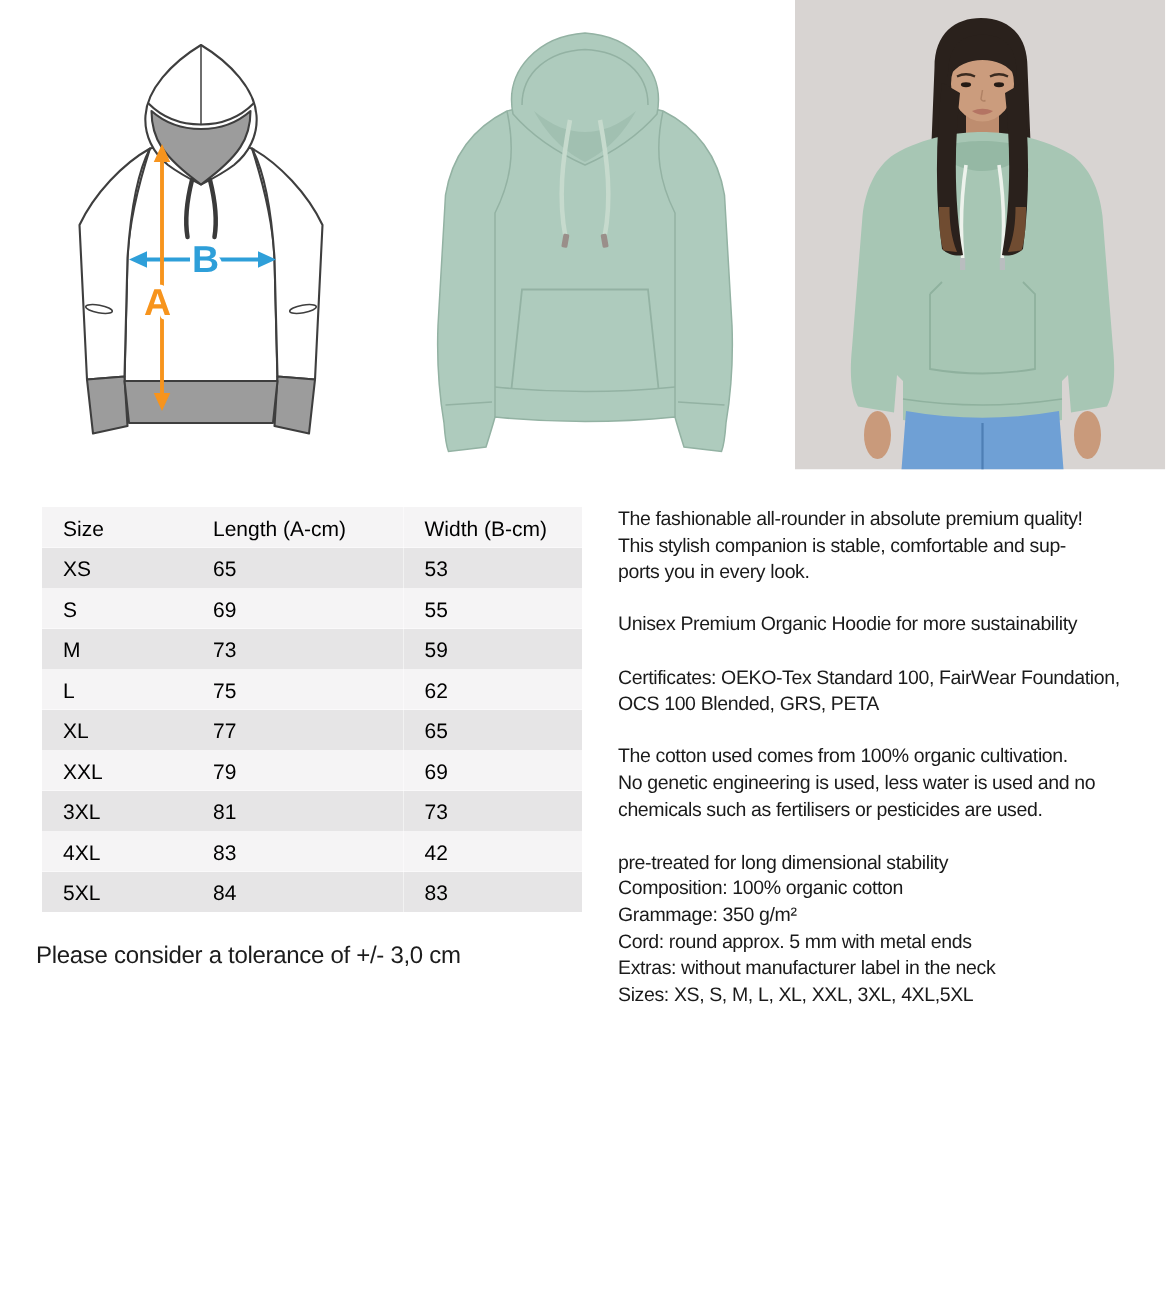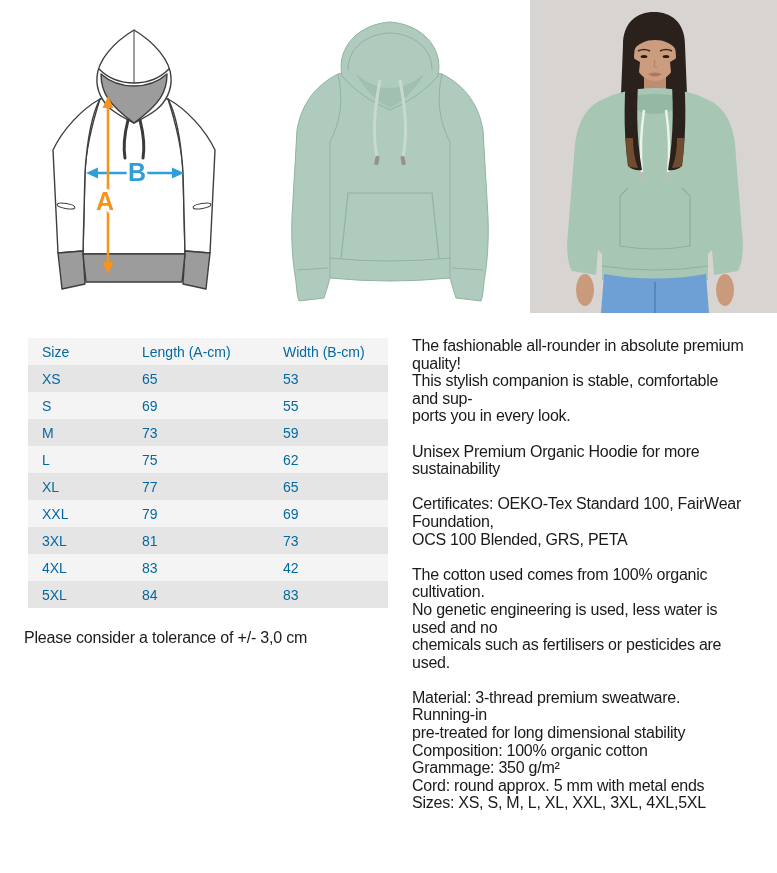--- a/index.html
+++ b/index.html
@@ -5,41 +5,41 @@
   html,body{margin:0;padding:0;background:#ffffff;}
   #screen{
     position:relative;width:777px;height:873px;background:#ffffff;overflow:hidden;
     font-family:"Liberation Sans", sans-serif;
   }
   .img-abs{position:absolute;}
   
   .size-table{
     position:absolute;left:28px;top:338px;width:360px;
     border-collapse:collapse;table-layout:fixed;
-    font-size:14px;color:#0369a1;
+    font-size:14px;color:#000000;
   }
   .size-table col.c1{width:100px;}
   .size-table col.c2{width:141px;}
   .size-table col.c3{width:119px;}
   .size-table th,.size-table td{
     height:27px;padding:0 0 0 14px;text-align:left;font-weight:400;
     vertical-align:middle;white-space:nowrap;overflow:hidden;
   }
   .size-table thead tr{background:#f5f4f5;}
   .size-table tbody tr:nth-child(odd){background:#e6e5e6;}
   .size-table tbody tr:nth-child(even){background:#f5f4f5;}
   
   .tolerance{
     position:absolute;left:24px;top:629px;
     font-size:16px;color:#1c1c1c;letter-spacing:-0.2px;
   }
   
   .description{
     position:absolute;left:412px;top:337px;width:335px;
-    font-size:16px;line-height:17.6px;color:#1a1a1a;letter-spacing:-0.25px;
+    font-size:13px;line-height:17.6px;color:#1a1a1a;letter-spacing:-0.25px;
   }
   .description .para{margin:0 0 17.6px 0;}
   .description .para:last-child{margin-bottom:0;}
   svg text.meas-label{
     font-family:"Liberation Sans", sans-serif;font-weight:bold;font-size:25px;
     paint-order:stroke;stroke:#ffffff;stroke-width:6px;stroke-linejoin:round;
   }
 </style>
 </head>
 <body>
@@ -238,22 +238,22 @@
     <div class="para">
       <div>Certificates: OEKO-Tex Standard 100, FairWear Foundation,</div>
       <div>OCS 100 Blended, GRS, PETA</div>
     </div>
     <div class="para">
       <div>The cotton used comes from 100% organic cultivation.</div>
       <div>No genetic engineering is used, less water is used and no</div>
       <div>chemicals such as fertilisers or pesticides are used.</div>
     </div>
     <div class="para">
-      <div>Material: 3-thread premium sweatware. Running-in</div>
       <div>pre-treated for long dimensional stability</div>
       <div>Composition: 100% organic cotton</div>
       <div>Grammage: 350 g/m²</div>
       <div>Cord: round approx. 5 mm with metal ends</div>
+      <div>Extras: without manufacturer label in the neck</div>
       <div>Sizes: XS, S, M, L, XL, XXL, 3XL, 4XL,5XL</div>
     </div>
   </div>
 
 </div>
 
 </body></html>

